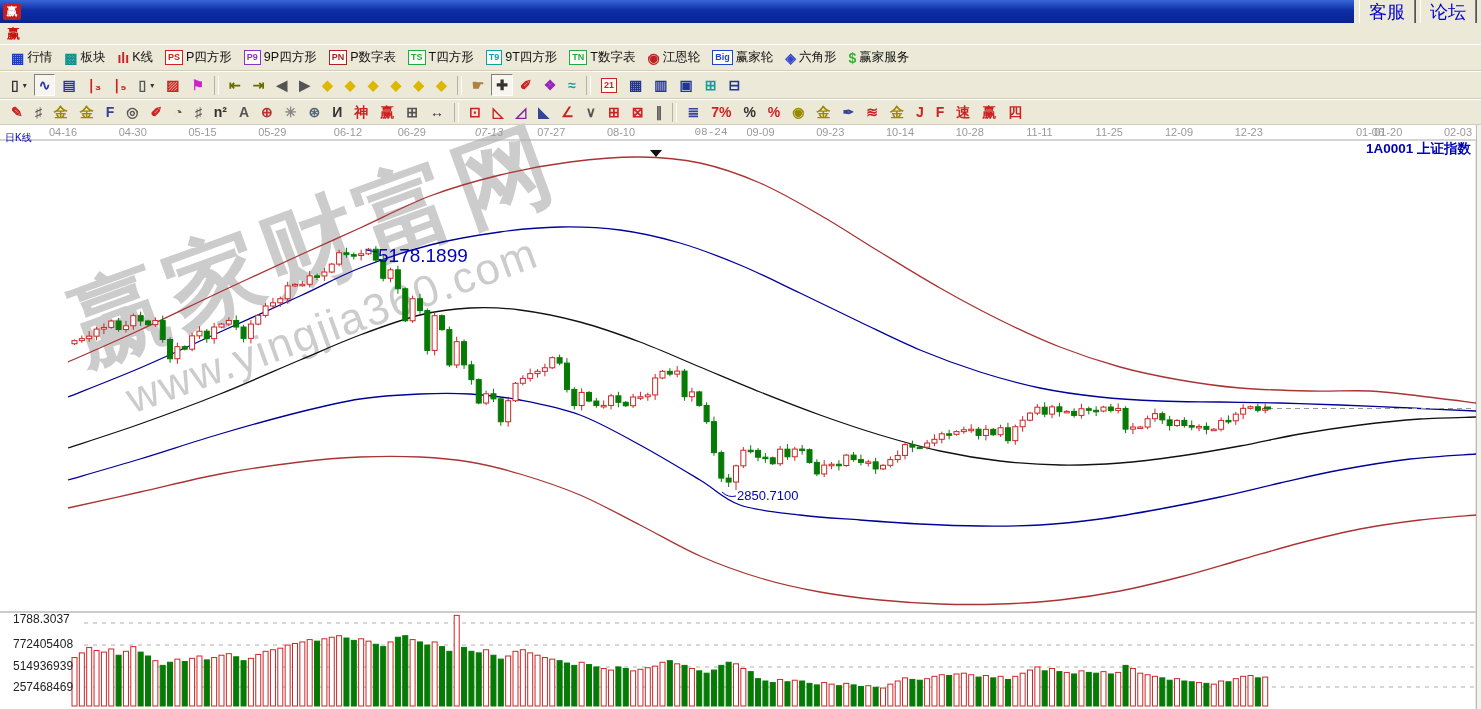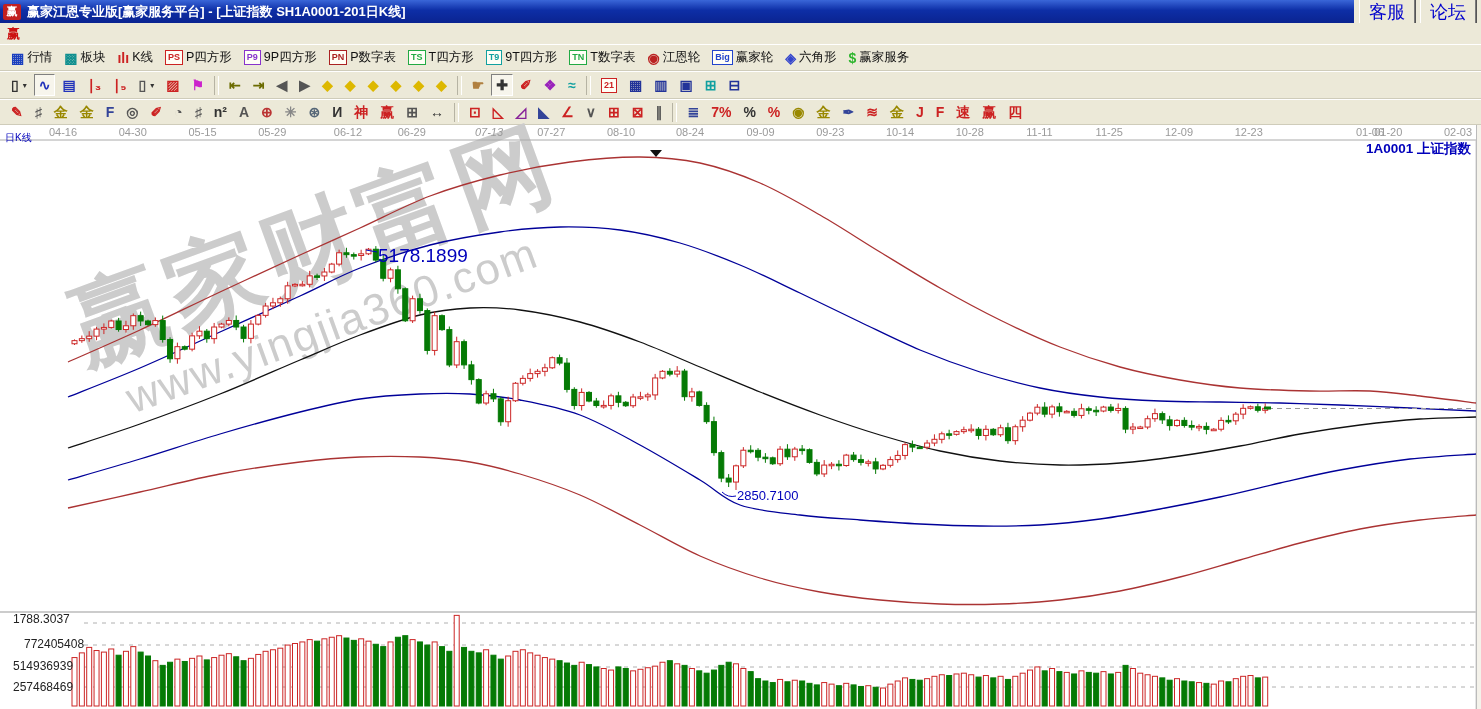--- a/index.html
+++ b/index.html
@@ -49,21 +49,20 @@
   #peak{position:absolute;left:378px;top:120px;color:#0000bb;font-size:19px;z-index:4}
   #trough{position:absolute;left:737px;top:363px;color:#0000bb;font-size:13px;z-index:4}
   .vol-label{position:absolute;left:13px;font-size:12px;color:#222;z-index:4}
   #chart-right-border{position:absolute;right:0;top:0;width:4px;height:584px;background:#f4f2ea;border-left:1px solid #bbb;z-index:3}
 </style>
 </head>
 <body>
 
 <div id="titlebar">
   <span id="tb-logo">赢</span>
-  <span id="tb-title">赢家江恩专业版[赢家服务平台] - [上证指数  SH1A0001-201日K线]</span>
   <div id="tb-buttons">
       <button class="tb-btn">客服</button>
       <button class="tb-btn">论坛</button>
     </div>
 </div>
 
 <div id="menubar">
   <span id="menu-logo">赢</span>
 </div>
 
@@ -863,36 +862,36 @@
   <div id="dates">
       <span class="date-label" style="left: 43px;">04-16</span>
       <span class="date-label" style="left: 112.75px;">04-30</span>
       <span class="date-label" style="left: 182.5px;">05-15</span>
       <span class="date-label" style="left: 252.25px;">05-29</span>
       <span class="date-label" style="left: 322px; text-align: right;">06-12</span>
       <span class="date-label" style="left: 391.75px;">06-29</span>
       <span class="date-label" style="left: 469px; font-style: italic;">07-13</span>
       <span class="date-label" style="left: 531.25px;">07-27</span>
       <span class="date-label" style="left: 601px;">08-10</span>
-      <span class="date-label" style="left: 670px;">08-24</span>
+      <span class="date-label" style="left: 691px; font-family: Liberation Mono, monospace;">08-24</span>
       <span class="date-label" style="left: 740.5px;">09-09</span>
       <span class="date-label" style="left: 810.25px;">09-23</span>
       <span class="date-label" style="left: 880px;">10-14</span>
       <span class="date-label" style="left: 949.75px;">10-28</span>
       <span class="date-label" style="left: 1019.5px;">11-11</span>
       <span class="date-label" style="left: 1089.25px;">11-25</span>
       <span class="date-label" style="left: 1159px;">12-09</span>
       <span class="date-label" style="left: 1228.75px;">12-23</span>
       <span class="date-label" style="left: 1350px;">01-06</span>
       <span class="date-label" style="left: 1368.25px;">01-20</span>
       <span class="date-label" style="left: 1438px;">02-03</span>
     </div>
   <div id="symbol">1A0001 上证指数</div>
   <div id="peak">5178.1899</div>
   <div id="trough">2850.7100</div>
   <div id="volaxis">
       <div class="vol-label" style="top: 487px;">1788.3037</div>
-      <div class="vol-label" style="top: 512px; margin-left: 11px;">772405408</div>
+      <div class="vol-label" style="top: 512px;">772405408</div>
       <div class="vol-label" style="top: 534px;">514936939</div>
       <div class="vol-label" style="top: 555px;">257468469</div>
     </div>
   <div id="chart-right-border"></div>
 </div>
 
 </body></html>

